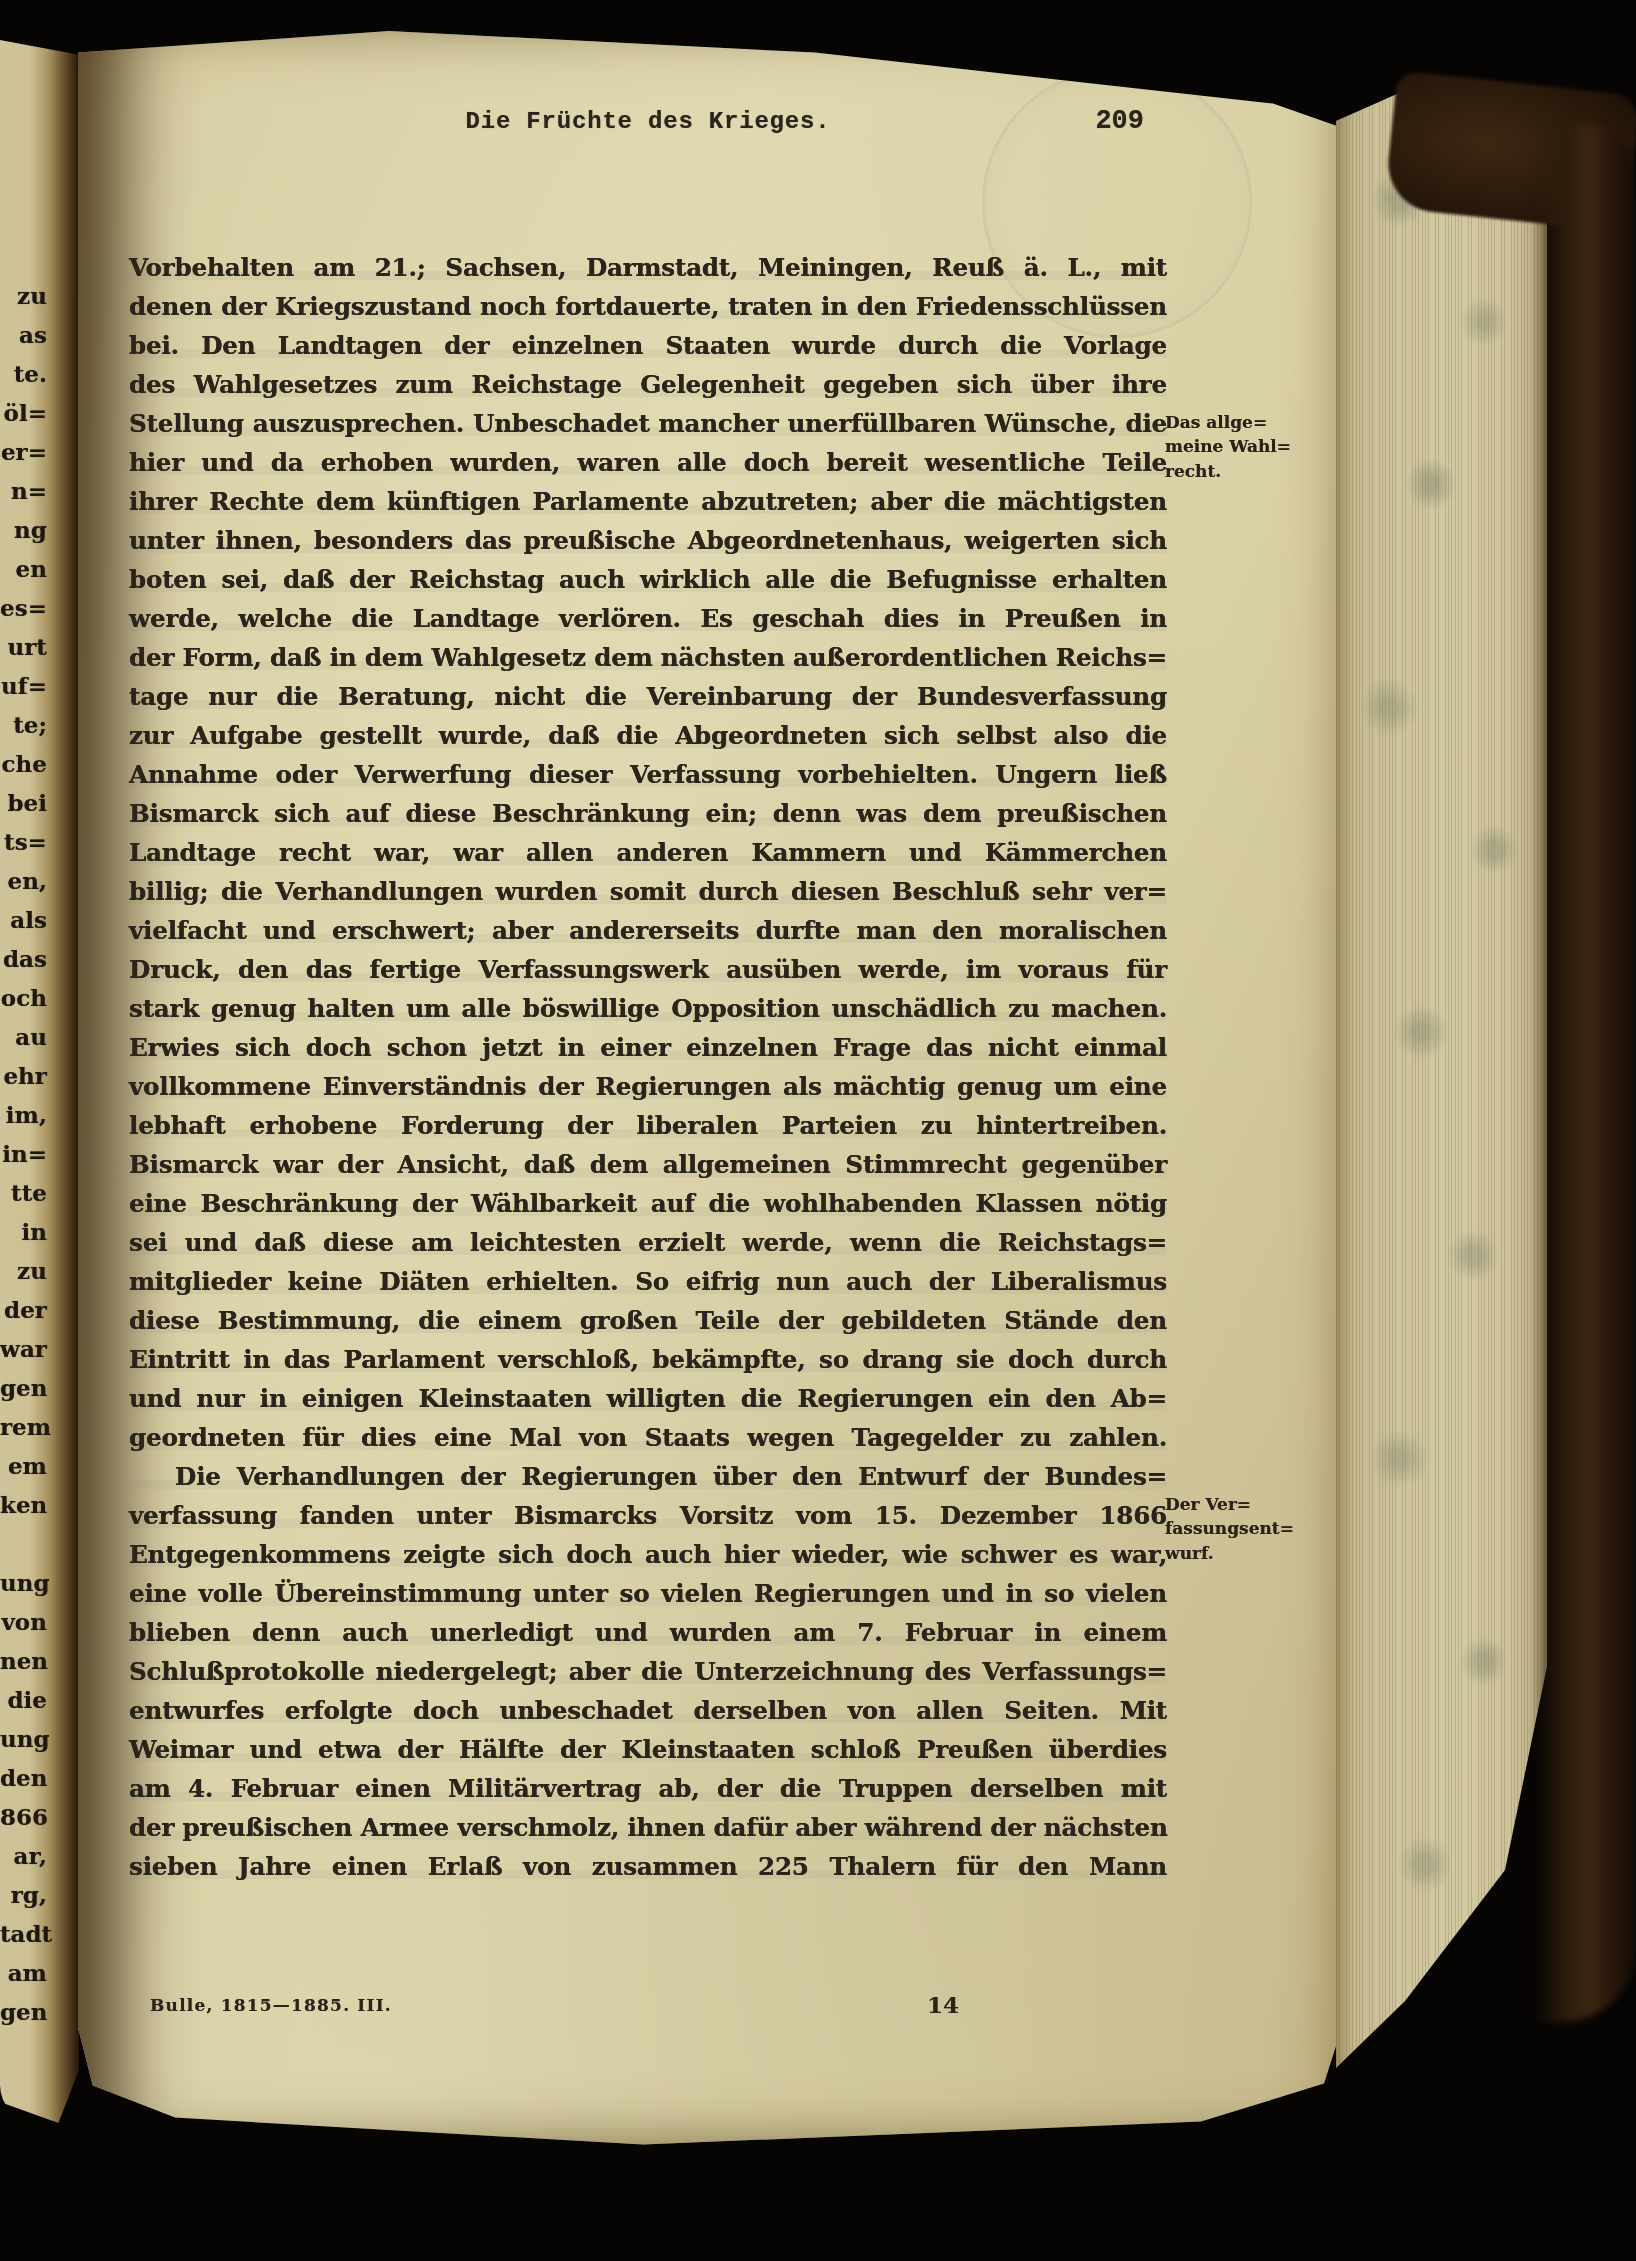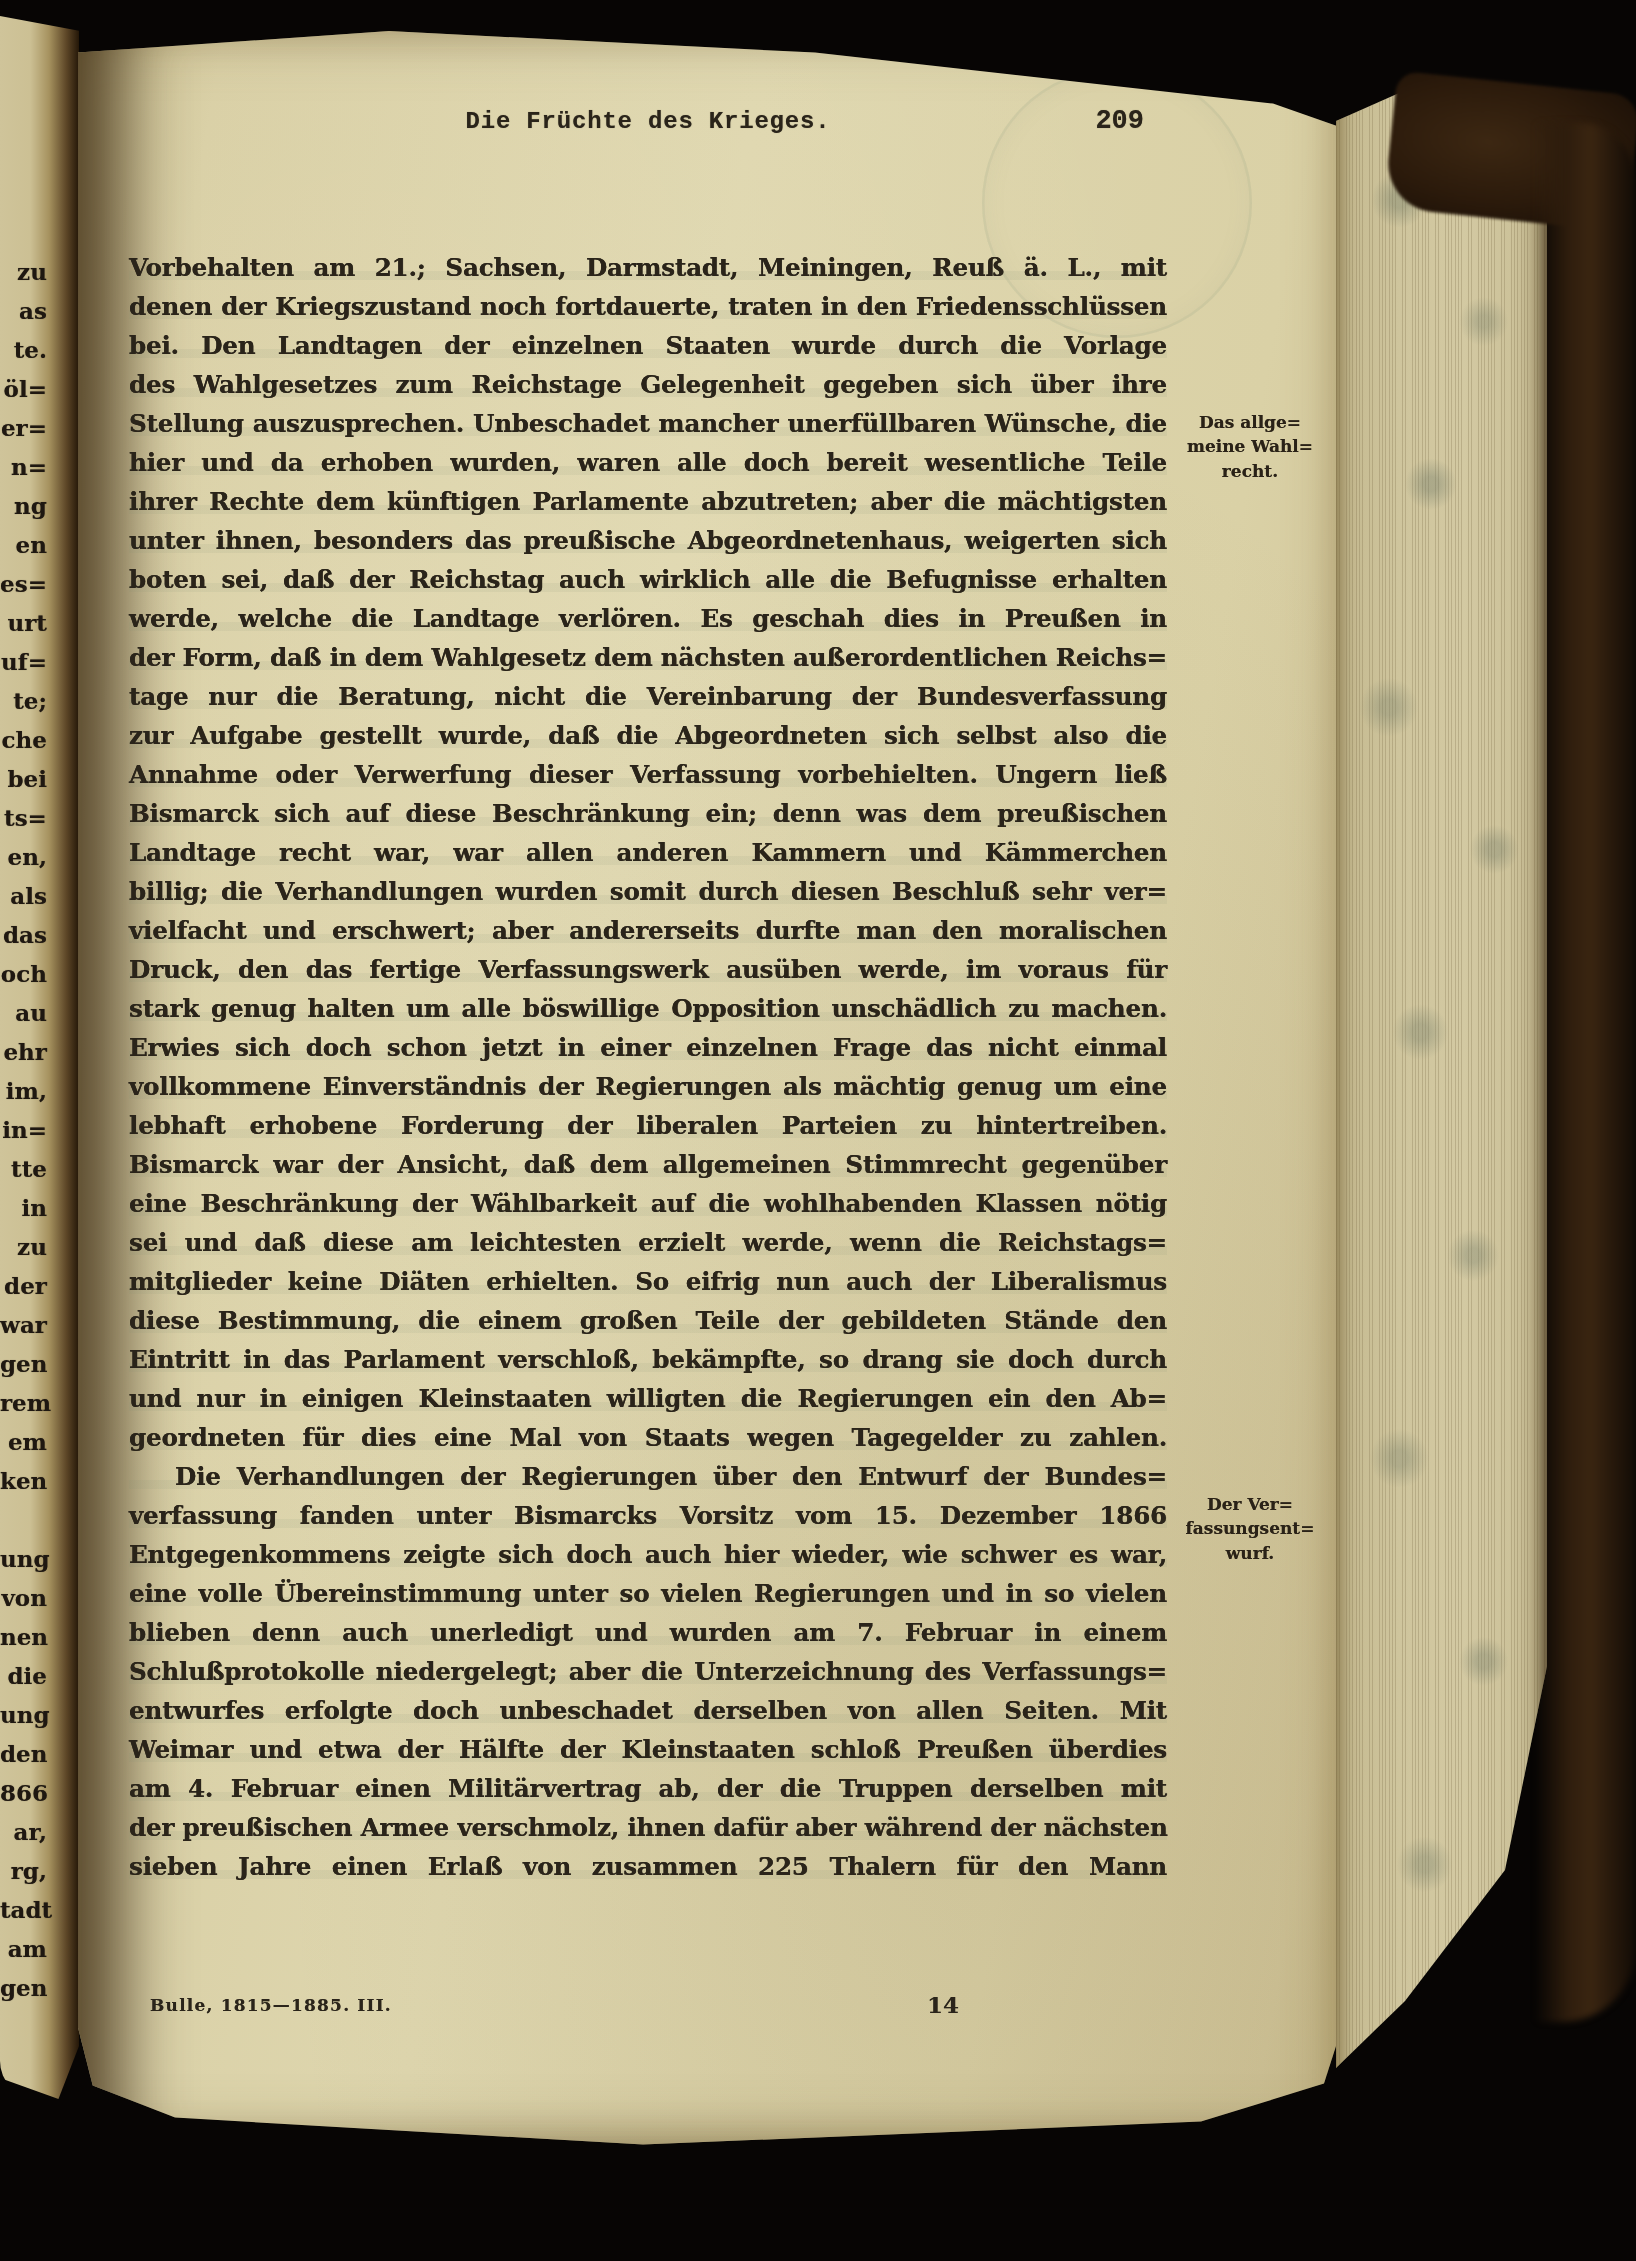--- a/index.html
+++ b/index.html
@@ -7,21 +7,21 @@
     width:1637px;height:2261px;
     background:#070504;
     font-family:"DejaVu Serif", serif;
     position:relative;
     overflow:hidden;
   }
   .scene{position:absolute;inset:0;}
 
   
   .left-sliver{
-    position:absolute;left:0;top:16px;width:79px;height:2083px;
+    position:absolute;left:0;top:40px;width:79px;height:2083px;
     background:linear-gradient(90deg,#cfc49a 0%,#ccc094 38%,#a6925f 62%,#5d4627 84%,#241708 100%);
     border-bottom-left-radius:38px;
     clip-path:polygon(0 0,100% 14.7px,100% 2030px,74% 2083px,0 2062px);
     text-decoration:underline;
   }
   .fragments{
     position:absolute;left:0;top:236px;width:51px;
     font-size:23px;font-weight:bold;color:#1f1811;
     text-align:right;
   }
@@ -76,21 +76,21 @@
     height:39px;line-height:39px;
     text-align:justify;text-align-last:justify;
     letter-spacing:-0.2px;
     text-shadow:0 0 0.6px rgba(42,36,26,.85), 0.3px 0.3px 0 rgba(42,36,26,.3);
     white-space:nowrap;
   }
   .body .li.indent{padding-left:46px;}
   .margin-note{
     position:absolute;left:1087px;width:170px;
     font-size:17px;line-height:24.6px;font-weight:bold;color:#2a2217;
-    text-align:center;
+    text-align:left;
     text-shadow:0 0 0.5px rgba(42,34,23,.7);
   }
   .note1{top:385px;}
   .note2{top:1467px;}
   .footer{
     position:absolute;left:51px;top:1966px;width:1038px;height:33px;
     color:#2a241a;
   }
   .signature{
     position:absolute;left:21px;top:4.9px;font-size:17px;font-weight:bold;

